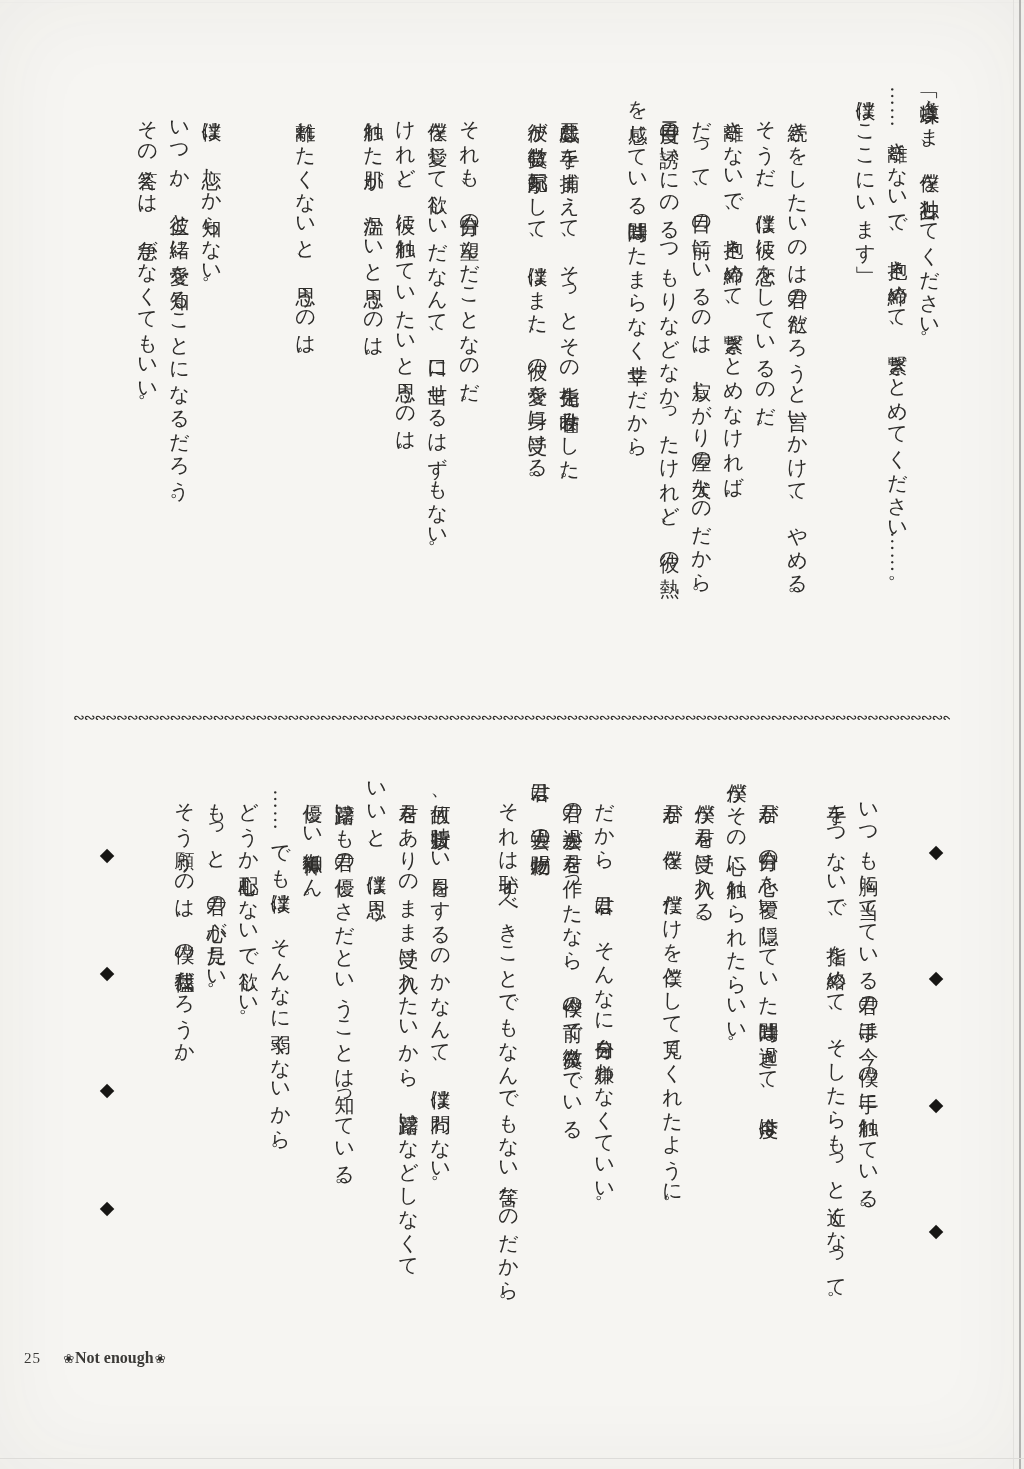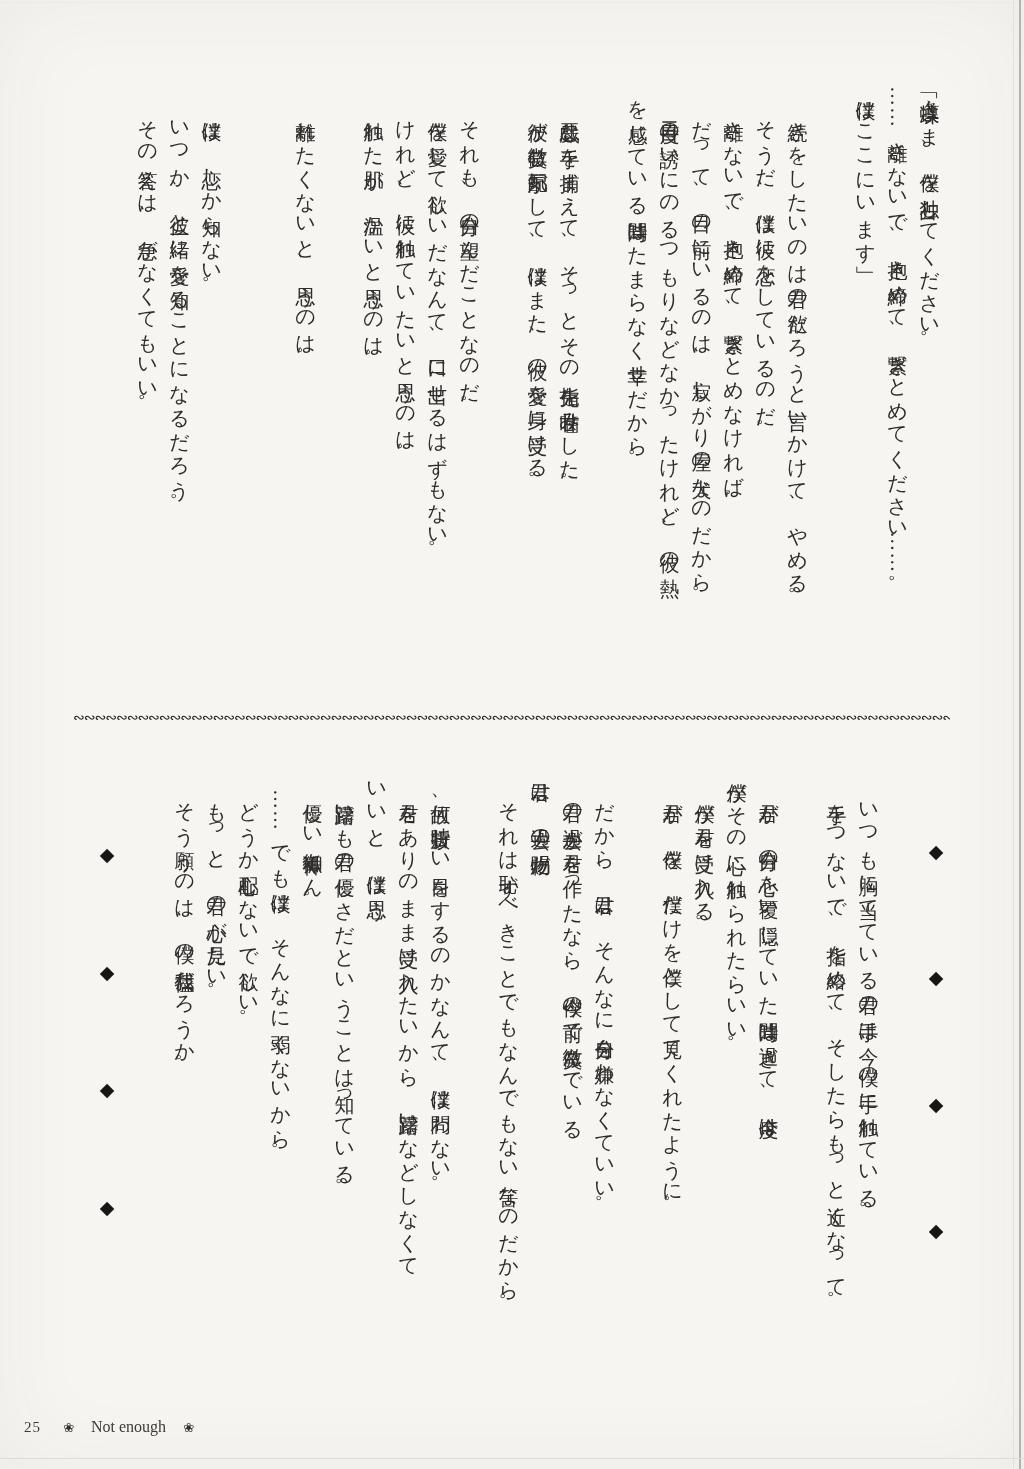--- a/index.html
+++ b/index.html
@@ -69,30 +69,30 @@
     font-size: 19px;
     color: #171614;
   }
   .diamond-col.right { left: 924px; top: 842px; height: 398px; }
   .diamond-col.left  { left: 95px;  top: 845px; height: 372px; }
   .diamond-col span { line-height: 19px; }
 
   
   .footer {
     position: absolute;
-    left: 24px; top: 1418px;
+    left: 24px; top: 1349px;
     display: flex;
     align-items: baseline;
     font-size: 16px;
     color: #3b3a37;
   }
   .footer .pageno { font-size: 15px; letter-spacing: 1px; }
   .footer .title-wrap { margin-left: 22px; display: flex; align-items: baseline; }
   .footer .orn { font-family: "DejaVu Sans", sans-serif; font-size: 13px; color: #2e2d2b; }
-  .footer .title { margin: 0 17px; }
+  .footer .title { margin: 0 1px; font-weight: bold; }
 </style>
 </head>
 <body>
 
 <div class="page">
 
   <div class="edge-top"></div>
   <div class="edge-right-inner"></div>
   <div class="edge-right-outer"></div>
   <div class="edge-bottom"></div>

